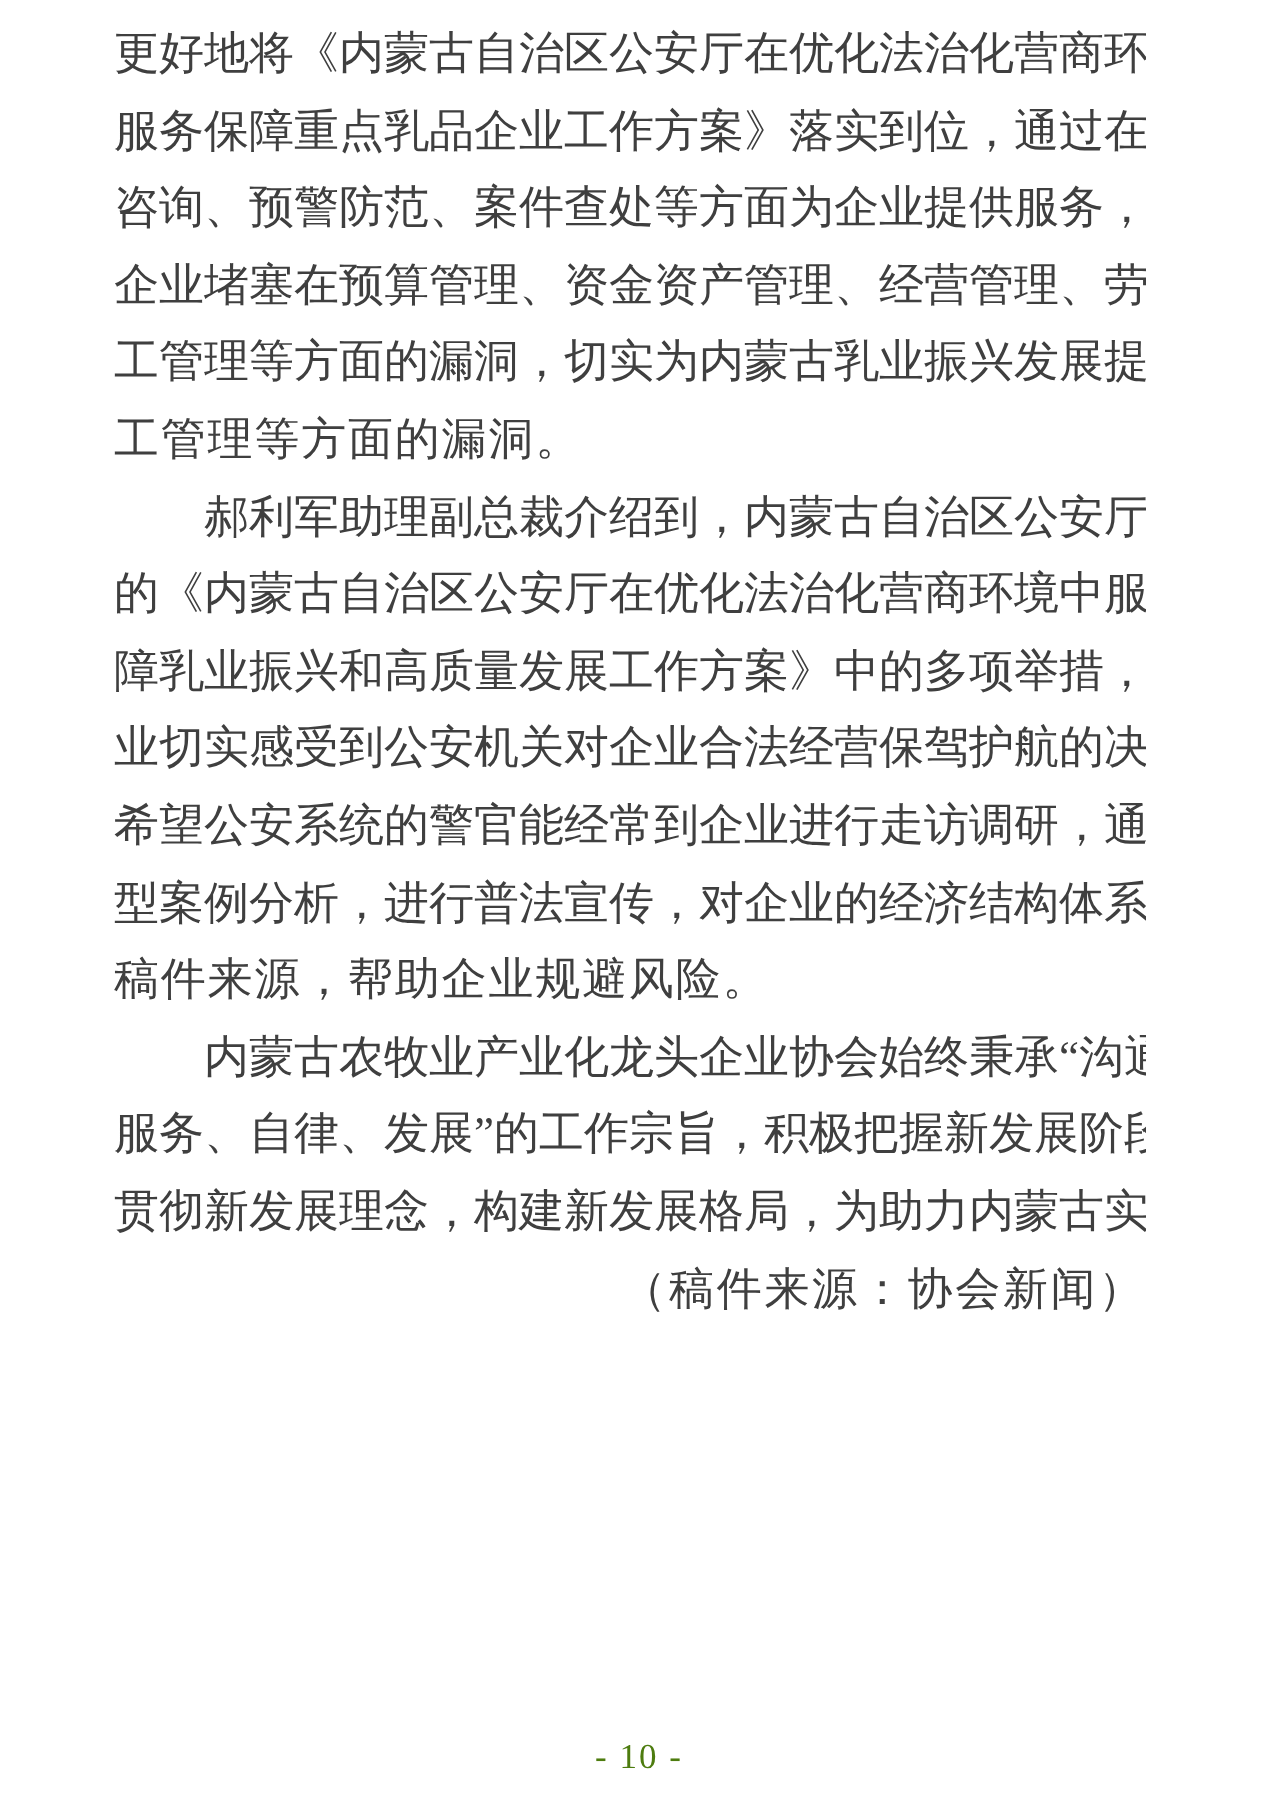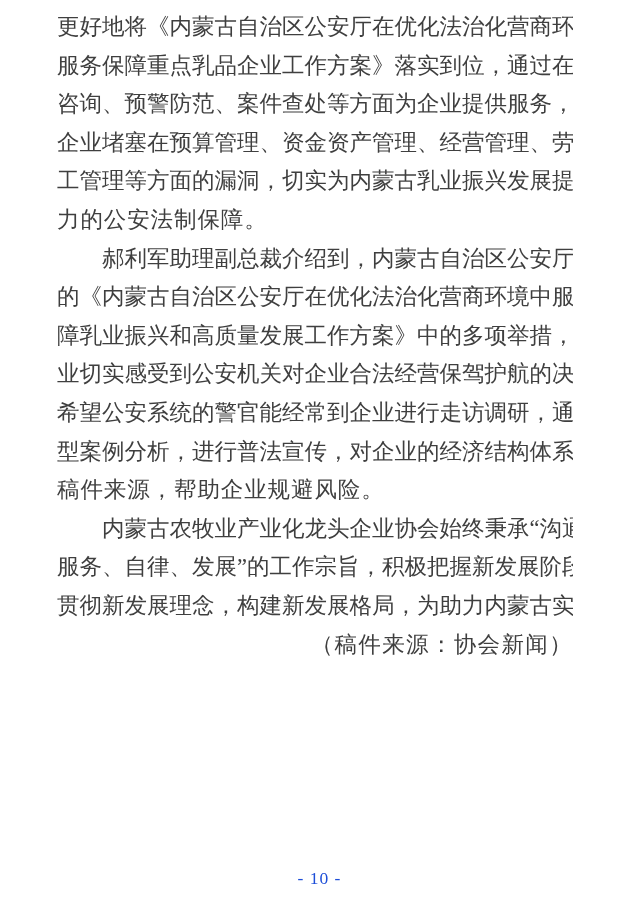--- a/index.html
+++ b/index.html
@@ -50,37 +50,37 @@
     letter-spacing: 0.06em;
     font-family: Liberation Serif, serif;
   }
   .page-number {
     position: absolute;
     left: 0;
     top: 868px;
     width: 100%;
     text-align: center;
     font-size: 17.5px;
-    color: #1d4ed8;
+    color: #4d7c0f;
     letter-spacing: 1px;
   }
 </style>
 </head>
 <body>
 
 <div class="page">
   <div class="doc-body">
 
     <div class="paragraph">
       <div class="line">更好地将《内蒙古自治区公安厅在优化法治化营商环境中</div>
       <div class="line">服务保障重点乳品企业工作方案》落实到位，通过在法律</div>
       <div class="line">咨询、预警防范、案件查处等方面为企业提供服务，帮助</div>
       <div class="line">企业堵塞在预算管理、资金资产管理、经营管理、劳动用</div>
       <div class="line">工管理等方面的漏洞，切实为内蒙古乳业振兴发展提供有</div>
-      <div class="line no-stretch">力的公安法制保障。</div>
+      <div class="line no-stretch">工管理等方面的漏洞。</div>
     </div>
 
     <div class="paragraph">
       <div class="line indent">郝利军助理副总裁介绍到，内蒙古自治区公安厅出台</div>
       <div class="line">的《内蒙古自治区公安厅在优化法治化营商环境中服务保</div>
       <div class="line">障乳业振兴和高质量发展工作方案》中的多项举措，让企</div>
       <div class="line">业切实感受到公安机关对企业合法经营保驾护航的决心。</div>
       <div class="line">希望公安系统的警官能经常到企业进行走访调研，通过典</div>
       <div class="line">型案例分析，进行普法宣传，对企业的经济结构体系进行</div>
       <div class="line no-stretch">稿件来源，帮助企业规避风险。</div>

